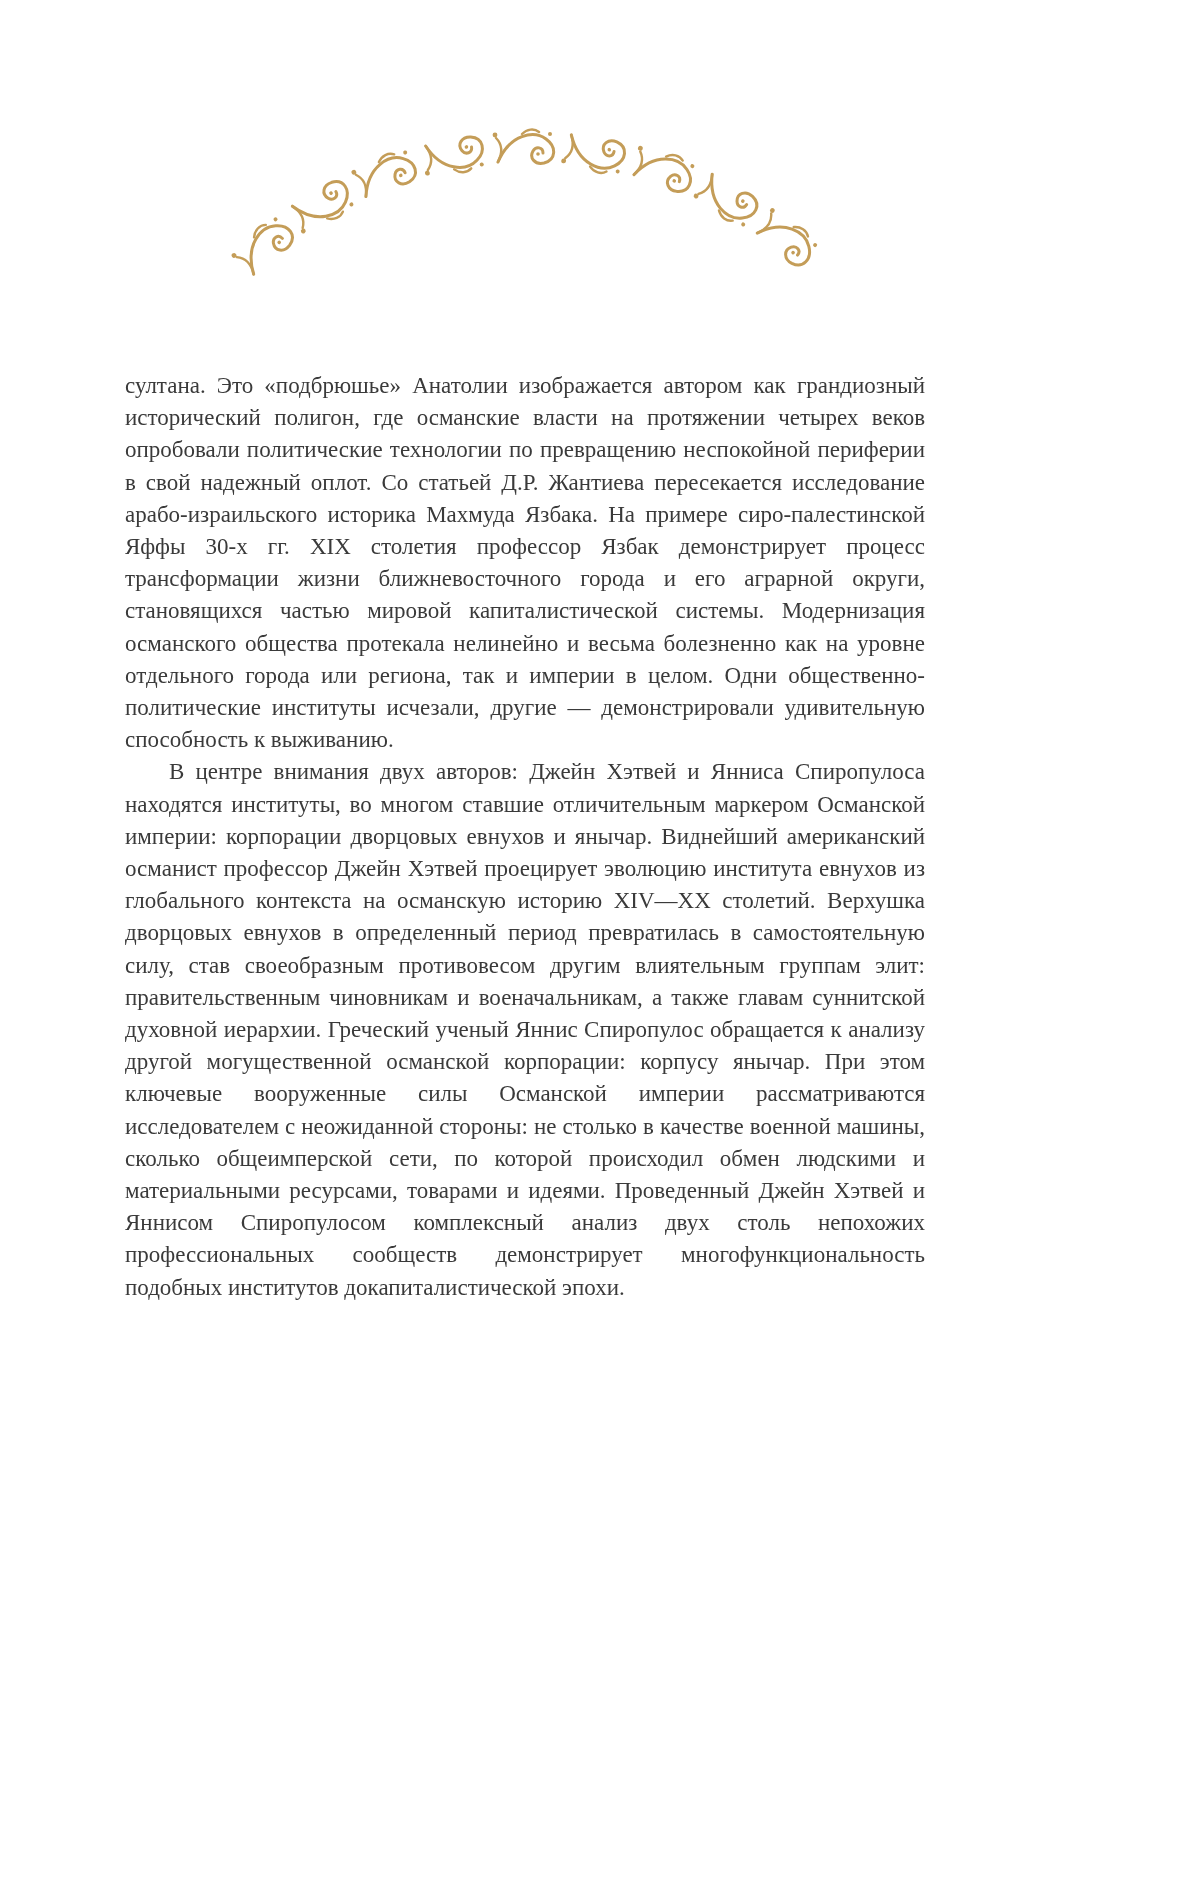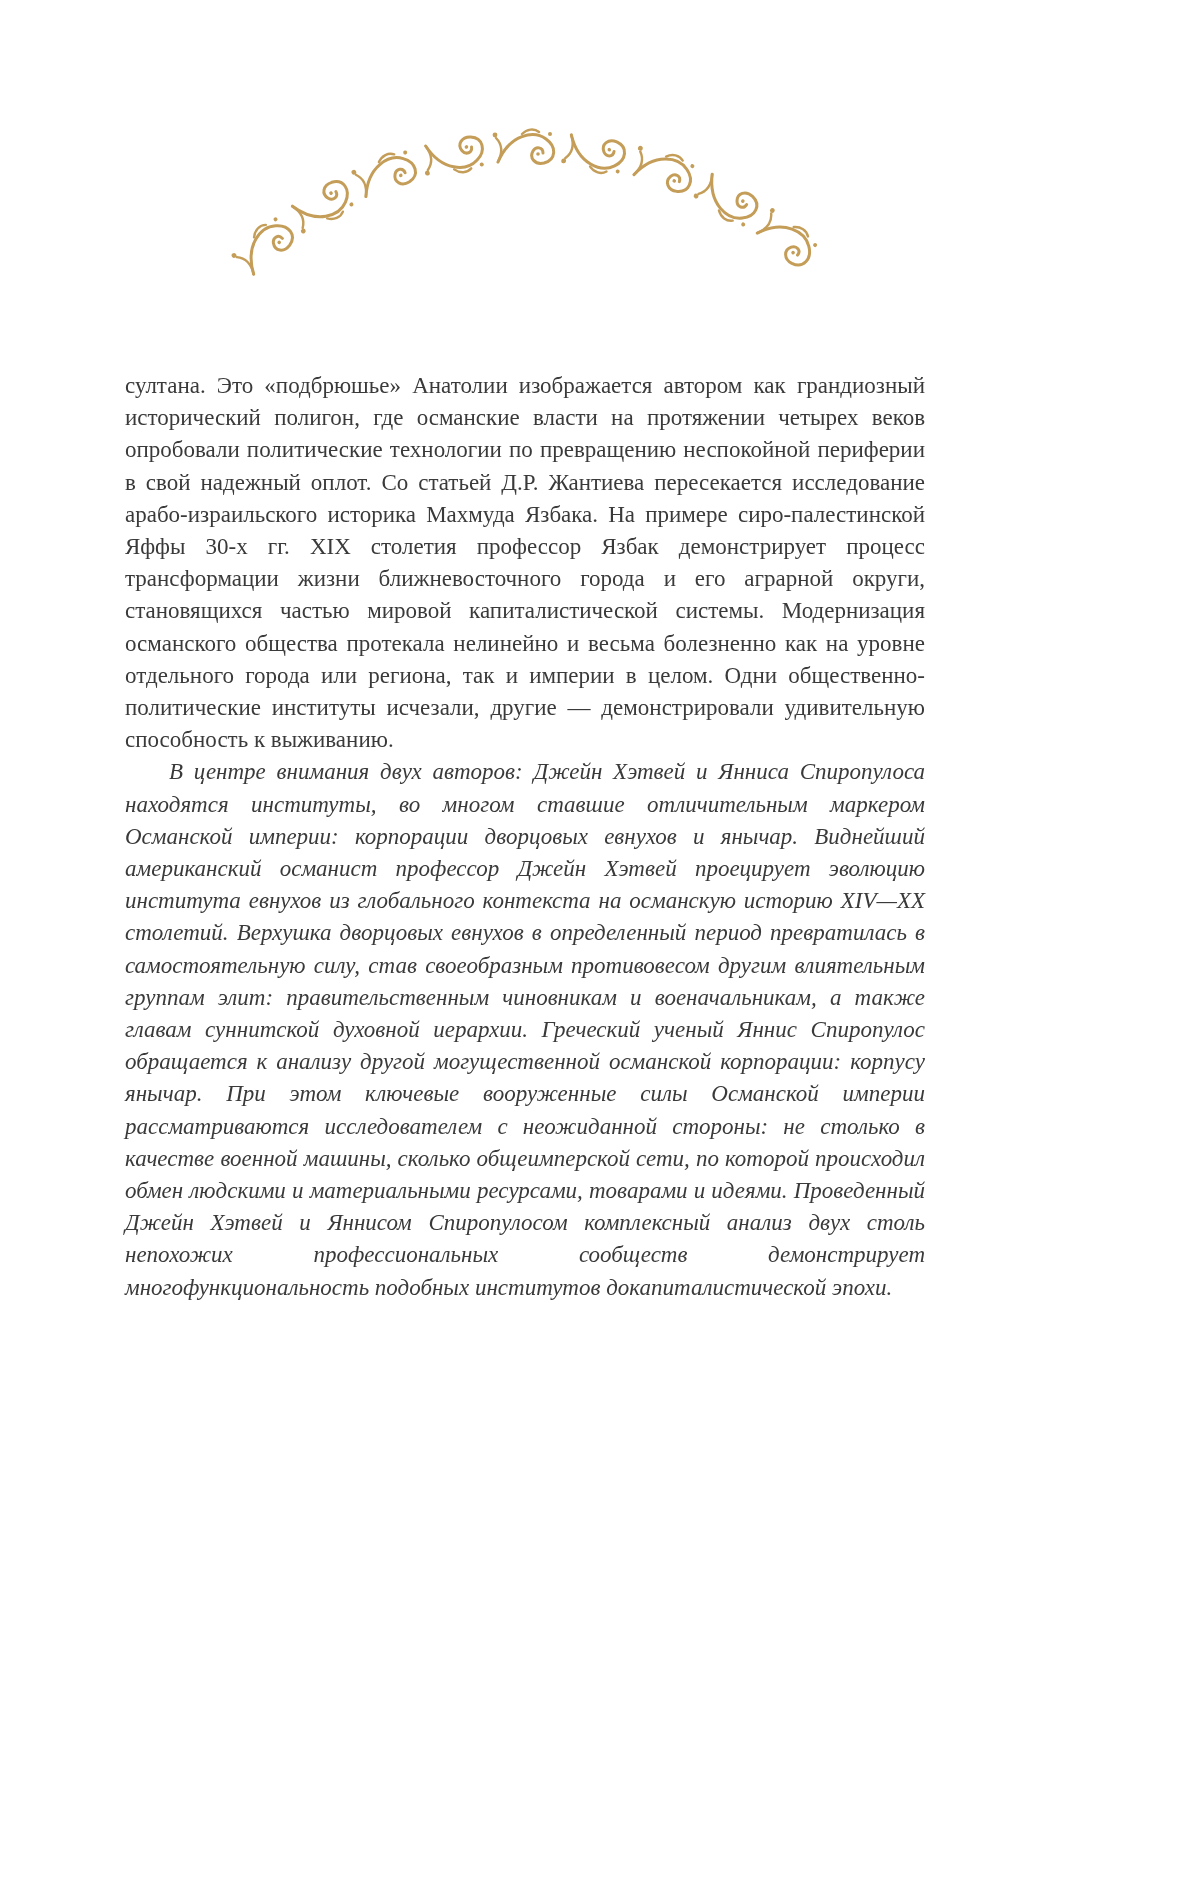--- a/index.html
+++ b/index.html
@@ -15,21 +15,21 @@
     position: absolute;
     left: 125px;
     top: 370px;
     width: 800px;
     color: var(--text-color, #3a3a3a);
     font-size: 23px;
     line-height: 32.2px;
     text-align: justify;
   }
   .para { margin: 0; }
-  .para.indent { text-indent: 44px; font-style: italic; }
+  .para.indent { text-indent: 44px; }
   .ornament { position: absolute; }
   .ornament path {
     fill: none;
     stroke: var(--ornament-gold, #c49d58);
     stroke-width: 3;
     stroke-linecap: round;
   }
   .ornament path.thin { stroke-width: 2.4; }
   .ornament circle { fill: var(--ornament-gold, #c49d58); }
   .ornament-top { left: 195px; top: 128px; }

